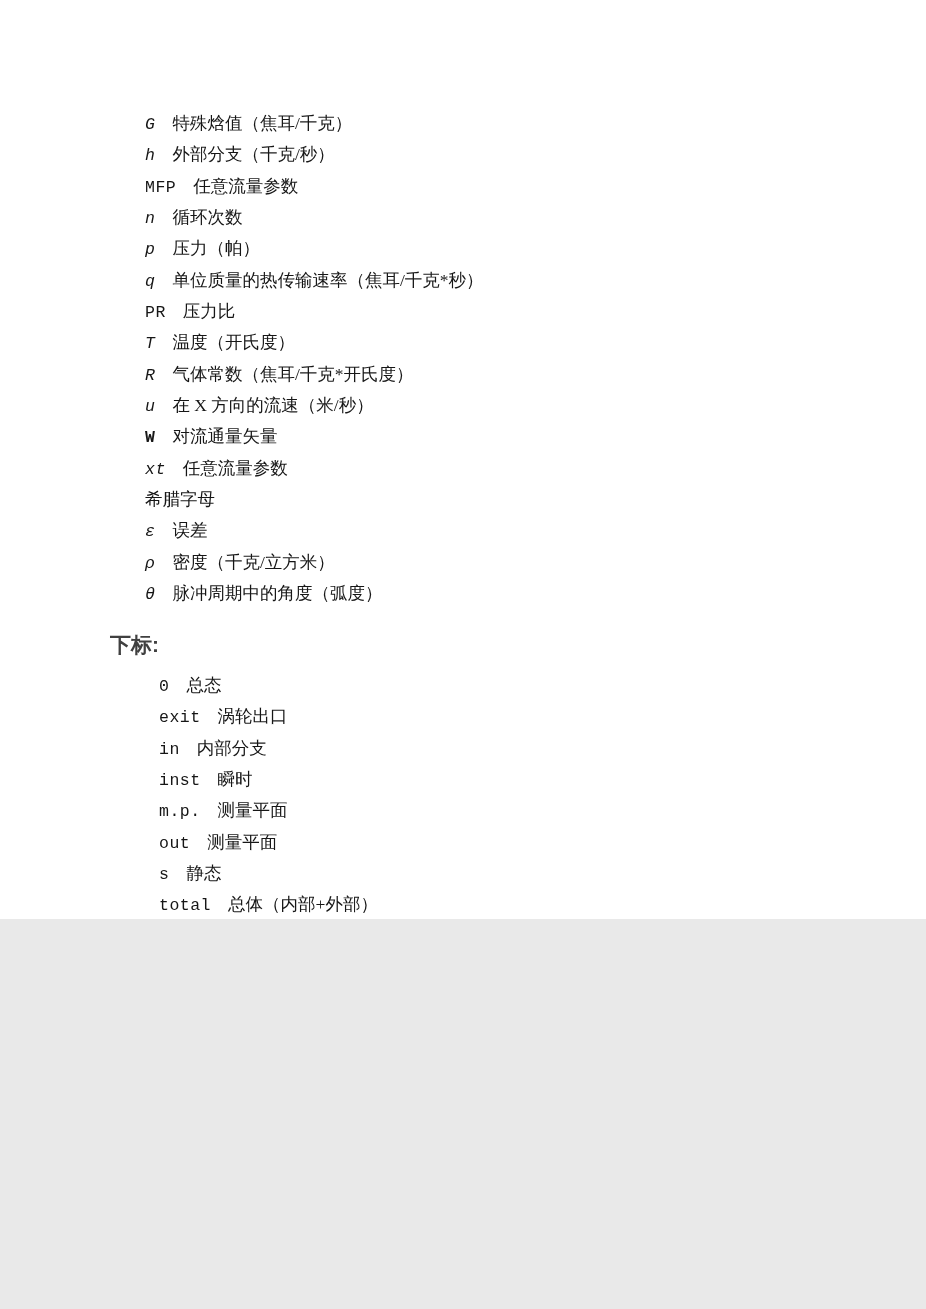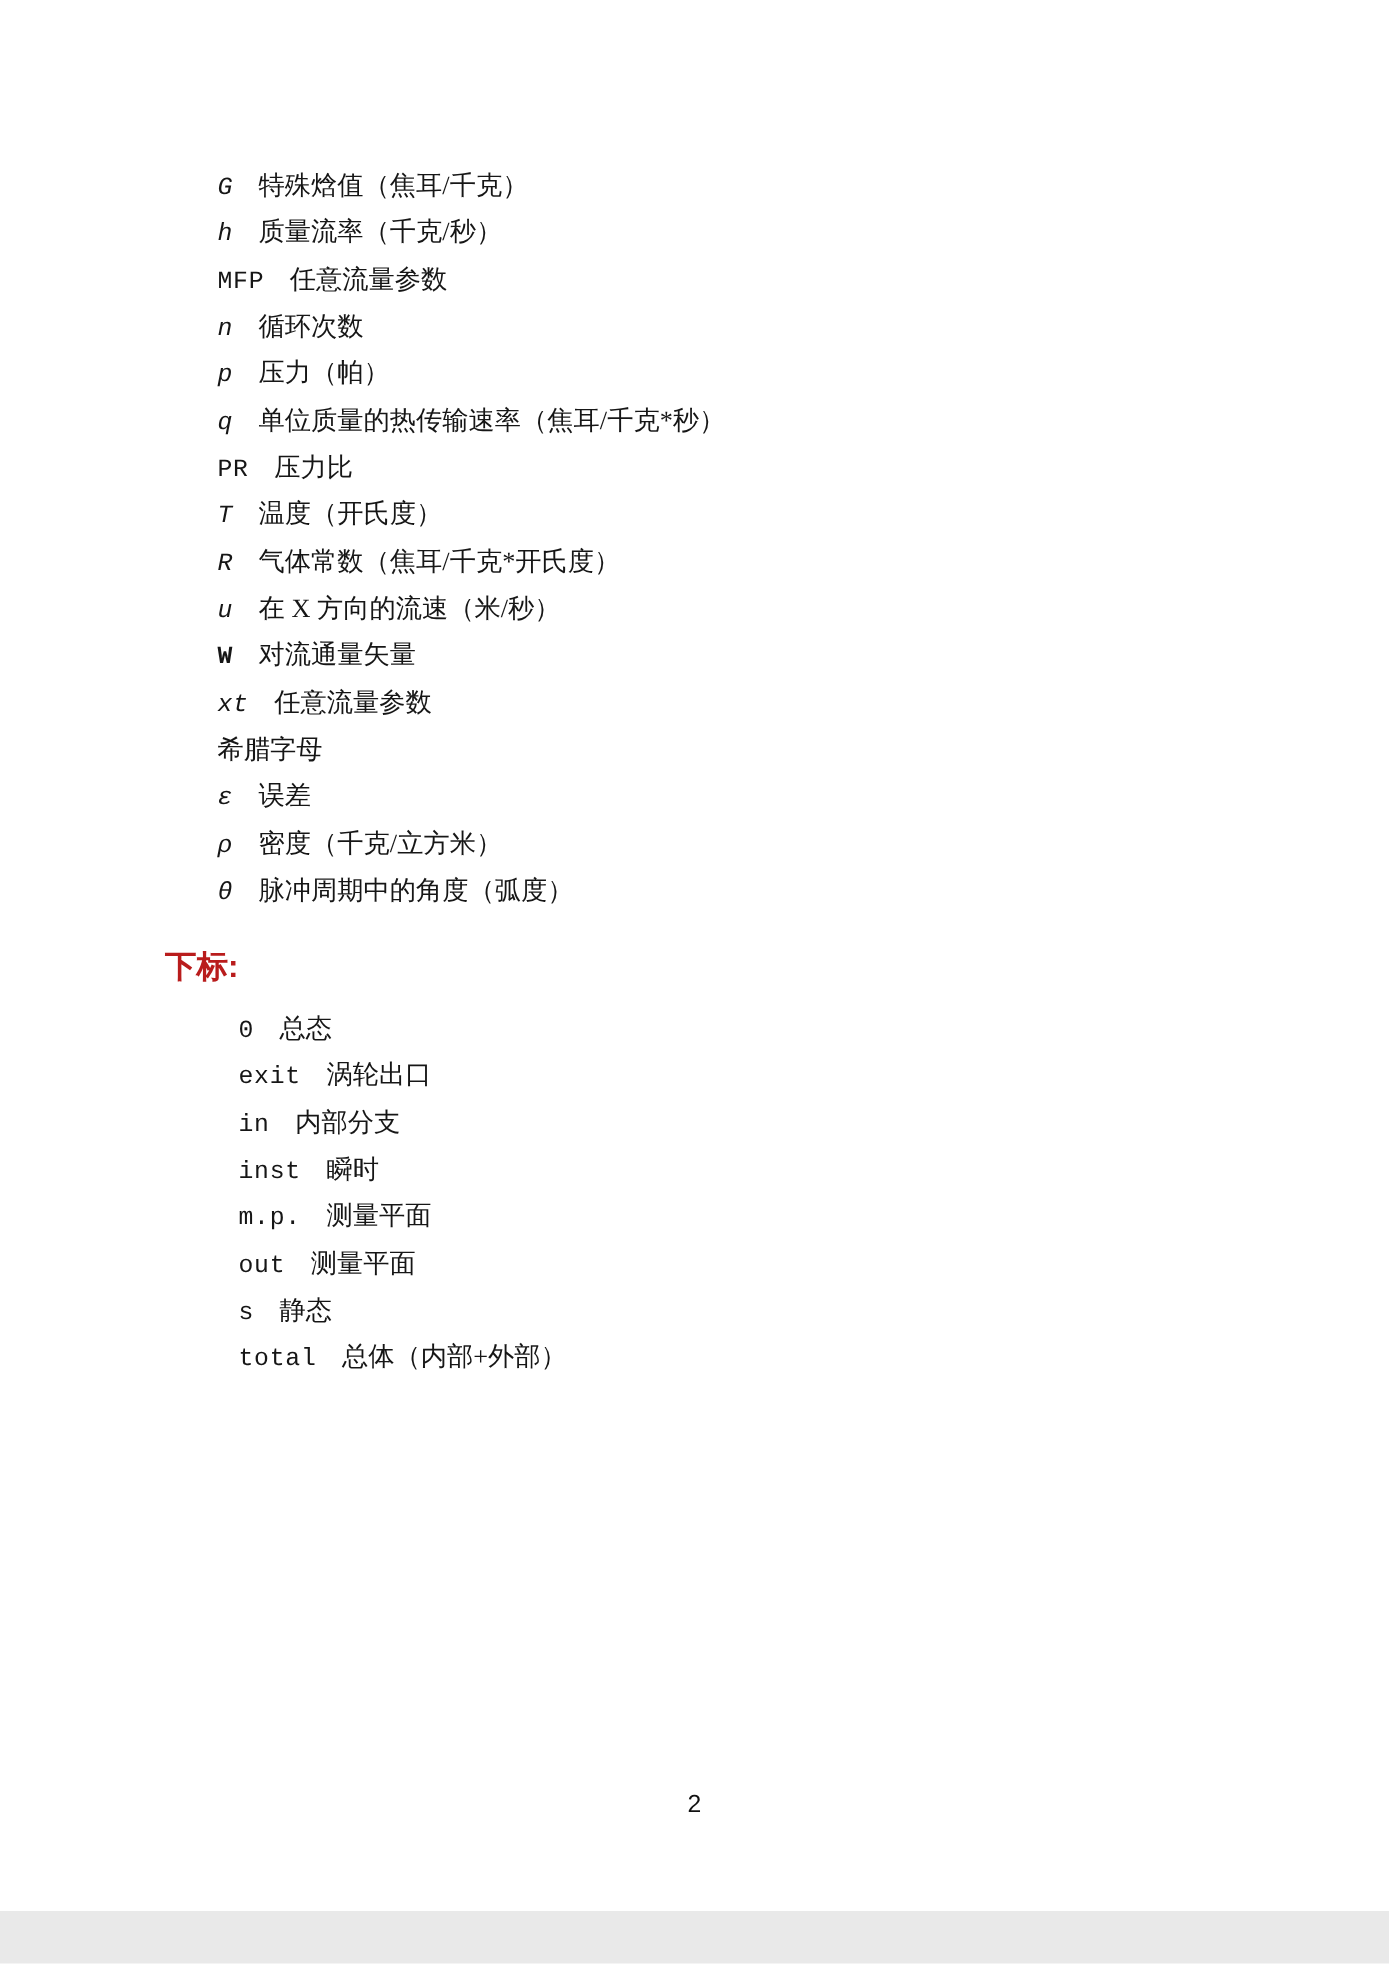--- a/index.html
+++ b/index.html
@@ -1,19 +1,19 @@
 <!DOCTYPE html>
 <html><head>
 <meta charset="utf-8">
 <style>
   html, body { margin: 0; padding: 0; background: #e9e9e9; }
   .page {
     position: relative;
     width: 926px;
-    height: 1274px;
+    height: 919px;
     margin: 0 auto;
     background: #ffffff;
     color: #161616;
     font-family: "Liberation Serif", "DejaVu Serif", serif;
     overflow: hidden;
   }
   .nom-list {
     position: absolute;
     left: 145px;
     top: 108px;
@@ -37,21 +37,21 @@
   .def { font-size: 17.5px; }
   .sub-heading {
     position: absolute;
     left: 110px;
     top: 629px;
     height: 32px;
     line-height: 32px;
     font-family: "Liberation Sans", "DejaVu Sans", sans-serif;
     font-weight: 700;
     font-size: 21px;
-    color: #b91c1c;
+    color: #404040;
   }
   .sub-list {
     position: absolute;
     left: 159px;
     top: 670px;
   }
   .page-number {
     position: absolute;
     left: 0;
     right: 0;
@@ -65,21 +65,21 @@
 </head>
 <body>
 
 <div class="page">
 
   <div class="nom-list">
     <div class="row">
       <span class="sym" data-style="italic">G</span><span class="def">特殊焓值（焦耳/千克）</span>
     </div>
     <div class="row">
-      <span class="sym" data-style="italic">h</span><span class="def">质量流率（千克/秒）</span>
+      <span class="sym" data-style="italic">h</span><span class="def">外部分支（千克/秒）</span>
     </div>
     <div class="row">
       <span class="sym" data-style="upright">MFP</span><span class="def">任意流量参数</span>
     </div>
     <div class="row">
       <span class="sym" data-style="italic">n</span><span class="def">循环次数</span>
     </div>
     <div class="row">
       <span class="sym" data-style="italic">p</span><span class="def">压力（帕）</span>
     </div>

